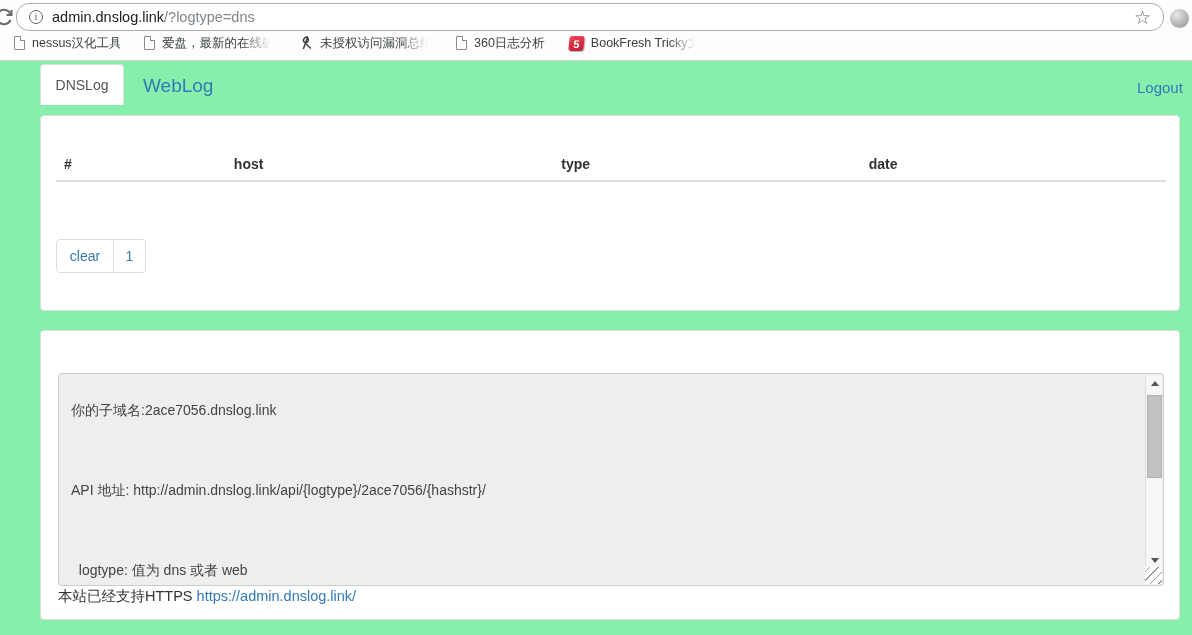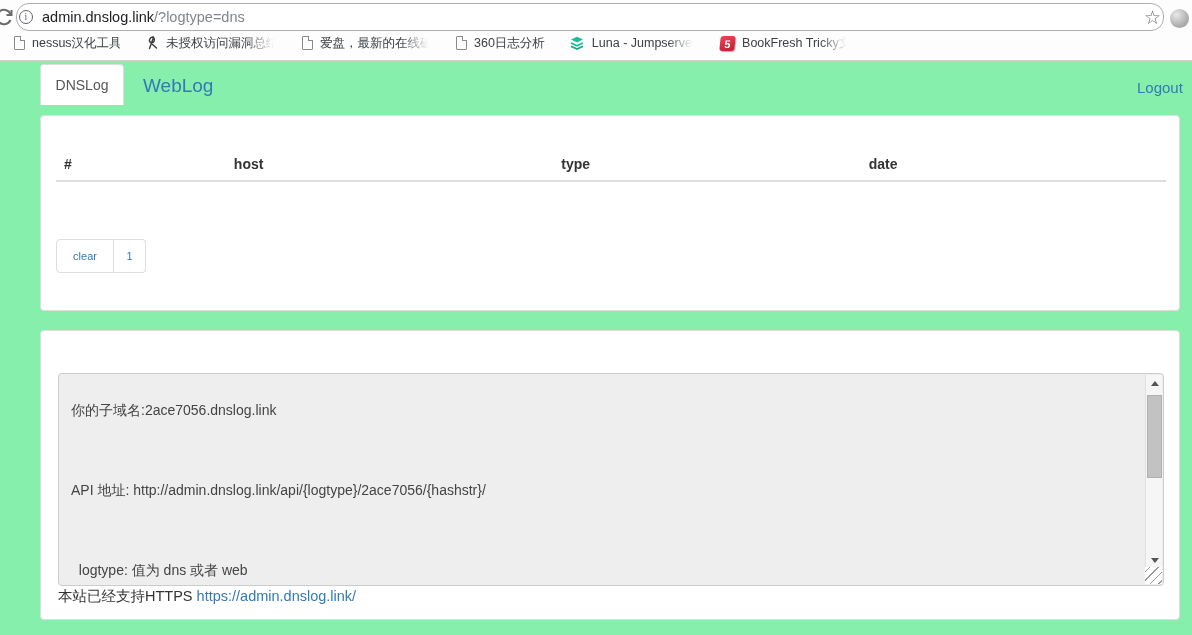--- a/index.html
+++ b/index.html
@@ -5,21 +5,21 @@
   * { margin:0; padding:0; box-sizing:border-box; }
   html,body { width:1192px; height:635px; background:#fff; overflow:hidden;
               font-family:"Liberation Sans", sans-serif; }
 
   
   .chrome { position:absolute; top:0; left:0; width:1192px; height:61px;
             background:#fdfdfd; border-bottom:1px solid #cfcfcf; }
   .reload-btn { position:absolute; left:-7px; top:6px; width:22px; height:22px; }
   .addressbar { position:absolute; left:16px; top:3px; width:1148px; height:28px;
                 border:1px solid #adadad; border-radius:13px; background:#fff;
-                display:flex; align-items:center; padding:0 2px; }
+                display:flex; align-items:center; padding:0 12px; }
   .info-icon { width:14px; height:14px; border:1.4px solid #5f6368; border-radius:50%;
                color:#5f6368; font-size:10px; line-height:11px; text-align:center;
                font-family:"Liberation Serif", serif; margin-right:9px; flex:none; }
   .info-icon::after { content:'i'; }
   .url { font-size:14.5px; color:#202124; white-space:nowrap; }
   .url .path { color:#80868b; }
   .star-icon { margin-left:auto; font-size:19px; color:#666; line-height:19px; }
   .globe-icon { position:absolute; left:1170px; top:9px; width:19px; height:19px;
                 border-radius:50%;
                 background:radial-gradient(circle at 35% 30%, #e8e8e8, #b5b5b5 55%, #8f8f8f); }
@@ -59,21 +59,21 @@
   .panel2 { top:269px; height:290px; }
 
   .log-table { position:absolute; left:15px; right:15px; top:32px; border-collapse:collapse;
                width:1110px; table-layout:fixed; }
   .log-table th { text-align:left; font-size:14px; font-weight:bold; color:#333;
                   padding:8px; border-bottom:2px solid #ddd; }
   .c1{width:15.3%;} .c2{width:29.5%;} .c3{width:27.7%;} .c4{width:27.5%;}
 
   .pagination { position:absolute; left:15px; top:123px; display:flex; }
   .pg-btn { height:34px; display:flex; align-items:center; justify-content:center;
-            border:1px solid #ddd; background:#fff; color:#337ab7; font-size:11px;
+            border:1px solid #ddd; background:#fff; color:#337ab7; font-size:14px;
             cursor:pointer; padding:0 4px; }
   .pg-clear { border-radius:4px 0 0 4px; min-width:58px; }
   .pg-one   { border-left:none; border-radius:0 4px 4px 0; min-width:32px; }
 
   .info-area { position:absolute; left:17px; top:42px; width:1106px; height:213px;
                background:#eee; border:1px solid #ccc; border-radius:4px;
                font-size:14px; line-height:20px; color:#444; }
   .info-text { position:absolute; left:12px; top:26px; right:30px; bottom:4px;
                white-space:pre-wrap; overflow:hidden; }
 
@@ -121,48 +121,38 @@
   <div class="globe-icon"></div>
 
   <div class="bookmarks">
 
     <div class="bm">
       <span class="page-icon"></span>
       <span class="bm-label" style="max-width:88px">nessus汉化工具</span>
     </div>
 
     <div class="bm">
+      <span class="page-icon"></span>
+      <span class="bm-label fade" style="max-width:112px">爱盘，最新的在线破</span>
+    </div>
+
+    <div class="bm">
       <span>
         <svg width="15" height="16" viewBox="0 0 15 16">
           <path d="M9.5 2 C5.5 1.5 4.2 6.5 7 7.6 C9.8 8.7 11.5 4.5 9.5 2.6 L5.5 13.5 M8.5 9.5 L12.5 13" fill="none" stroke="#3a3a3a" stroke-width="1.4" stroke-linecap="round"></path>
         </svg>
       </span>
       <span class="bm-label fade" style="max-width:112px">未授权访问漏洞总结</span>
     </div>
 
     <div class="bm">
       <span class="page-icon"></span>
-      <span class="bm-label fade" style="max-width:112px">爱盘，最新的在线破</span>
-    </div>
-
-    <div class="bm">
-      <span class="page-icon"></span>
       <span class="bm-label" style="max-width:80px">360日志分析</span>
     </div>
 
-    <div class="bm">
-      <span>
-        <svg width="16" height="16" viewBox="0 0 16 16">
-          <path d="M2 4.6 L8 1.8 L14 4.6 L8 7.4 Z" fill="#1fbc9c"></path>
-          <path d="M2 8 L8 10.8 L14 8" fill="none" stroke="#1fbc9c" stroke-width="1.8"></path>
-          <path d="M2 11.2 L8 14 L14 11.2" fill="none" stroke="#17a689" stroke-width="1.8"></path>
-        </svg>
-      </span>
-      <span class="bm-label fade" style="max-width:108px">Luna - Jumpserver</span>
-    </div>
 
     <div class="bm">
       <span class="red5-icon">5</span>
       <span class="bm-label fade" style="max-width:108px">BookFresh Tricky文</span>
     </div>
 
 
   </div>
 </div>
 

